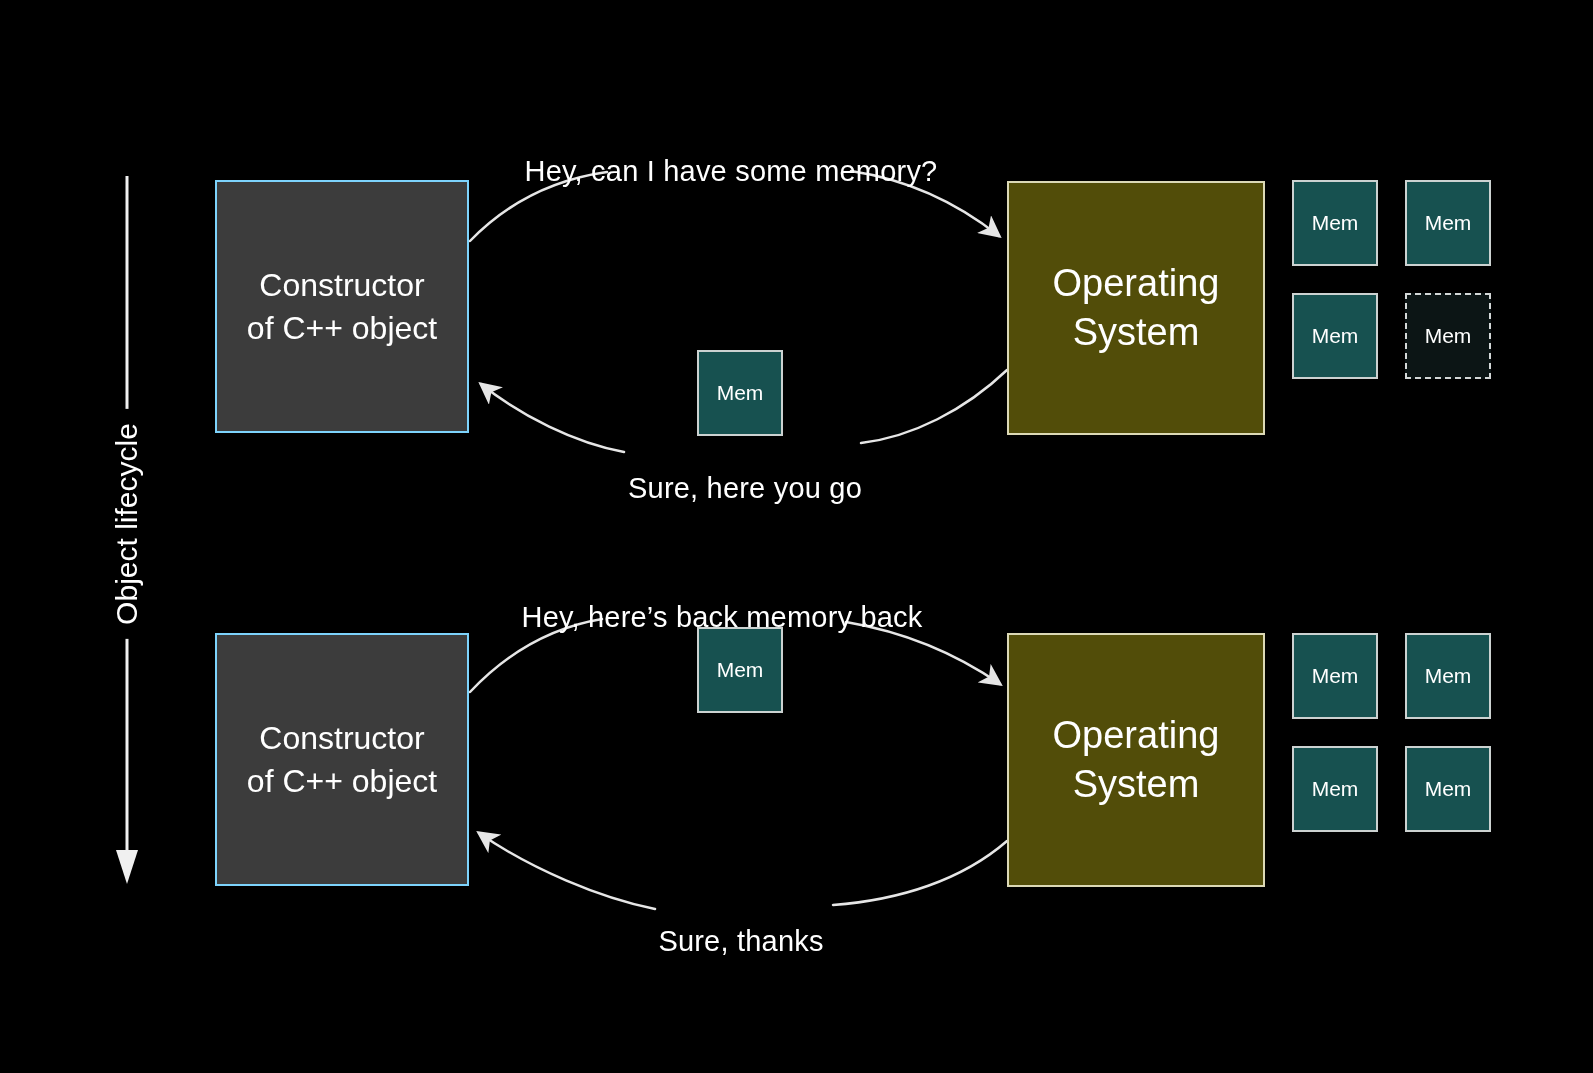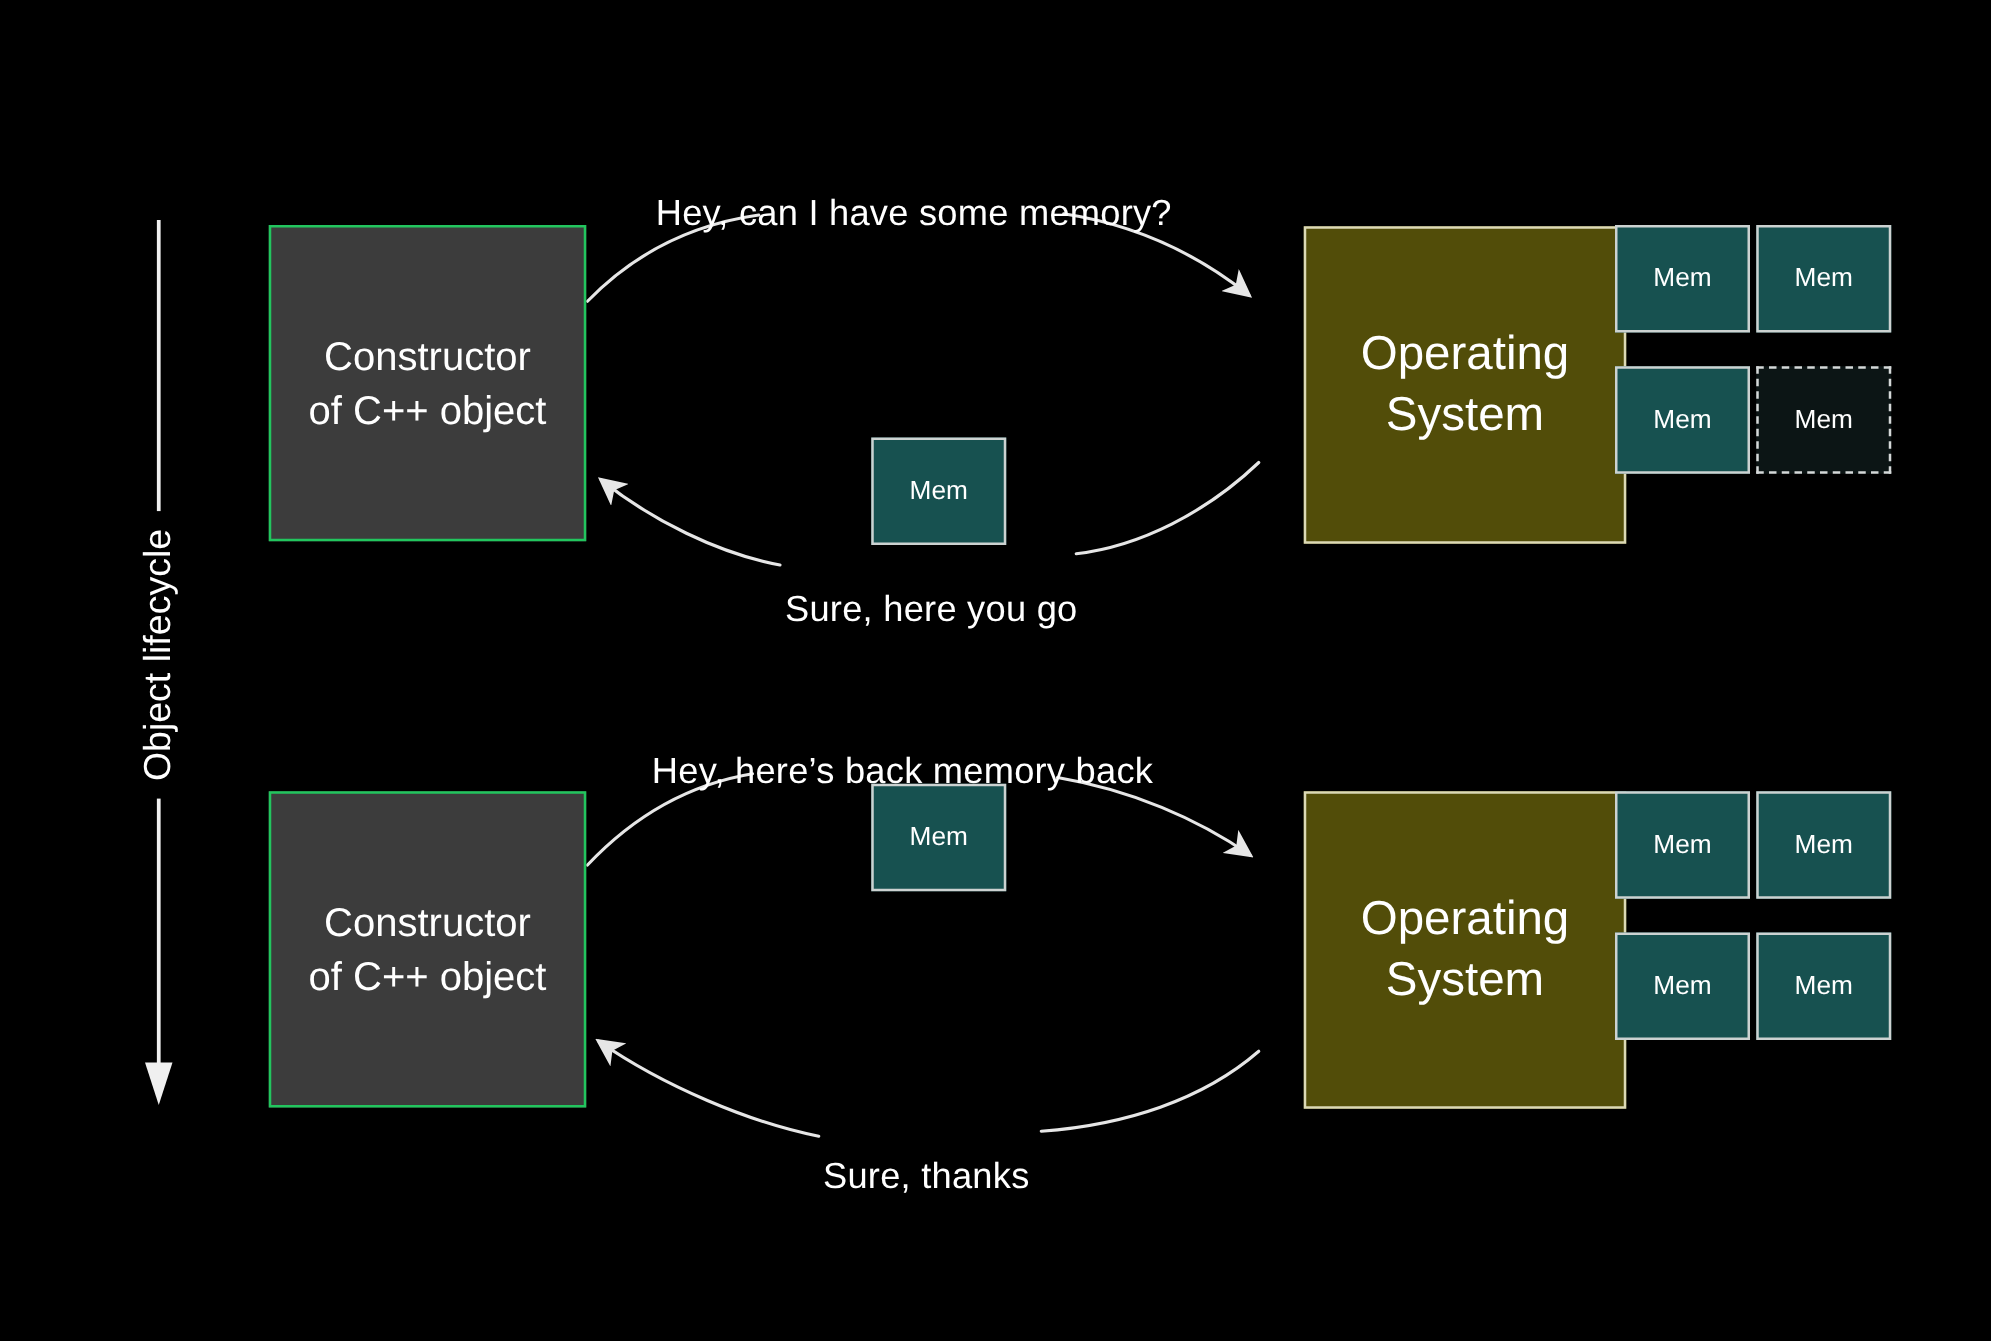--- a/index.html
+++ b/index.html
@@ -6,30 +6,30 @@
   .canvas{
     position:relative;width:1593px;height:1073px;background:#000;
     font-family:"Liberation Sans",sans-serif;color:#fff;overflow:hidden;
   }
   svg.arrows{position:absolute;left:0;top:0;width:1593px;height:1073px;}
   .box{
     position:absolute;display:flex;flex-direction:column;align-items:center;
     justify-content:center;text-align:center;box-sizing:border-box;
   }
   .actor{
-    width:254px;height:253px;background:#3c3c3c;border:2px solid #22c55e;
+    width:254px;height:253px;background:#3c3c3c;border:2px solid #7dd3fc;
     font-size:32px;line-height:1.32;
   }
   .os{
     width:258px;height:254px;background:#524d09;border:2px solid #dcd9b6;
-    font-size:38px;line-height:1.28;margin-left:36px;
+    font-size:38px;line-height:1.28;
   }
   .box span{display:block;}
   .mem{
-    position:absolute;width:108px;height:86px;background:#175150;
+    position:absolute;width:86px;height:86px;background:#175150;
     border:2px solid #ccd2d1;display:flex;align-items:center;justify-content:center;
     font-size:21px;box-sizing:border-box;
   }
   .mem.empty{background:#0c1515;border:2px dashed #d4d8d8;}
   .speech{
     position:absolute;transform:translateX(-50%);white-space:nowrap;
     font-size:29px;letter-spacing:0.2px;margin-top:25px;
   }
   .lifecycle-label{
     position:absolute;left:127px;top:524px;

